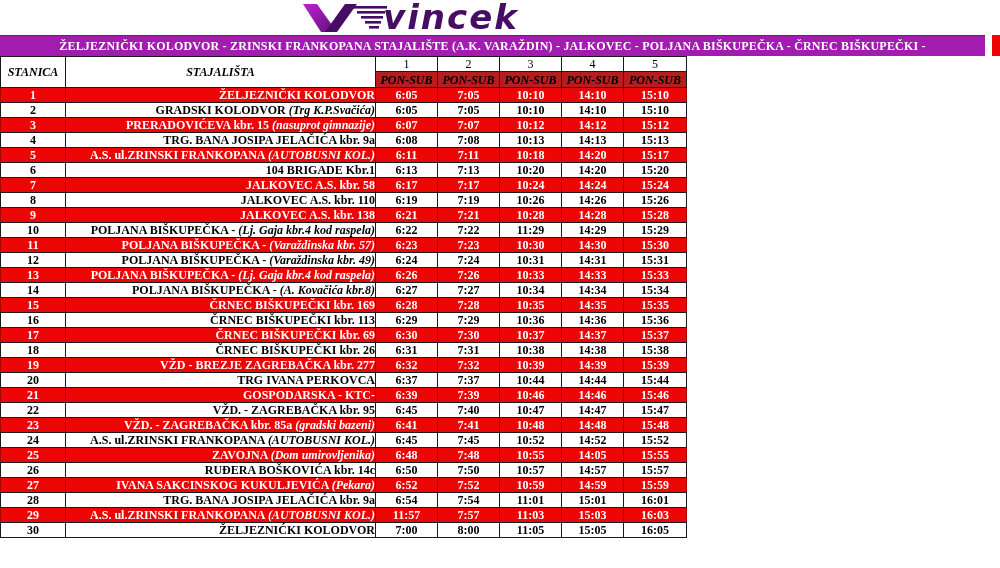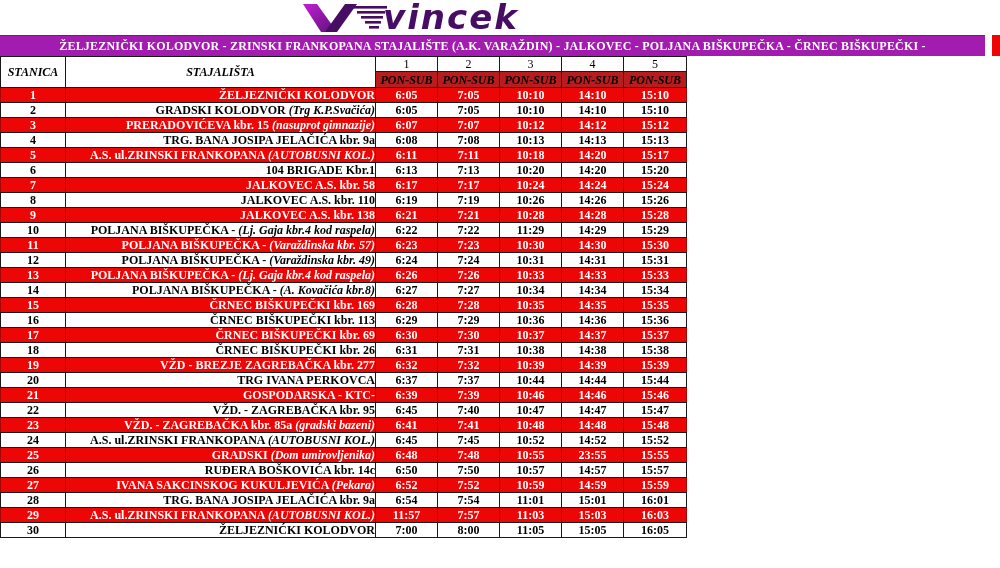--- a/index.html
+++ b/index.html
@@ -312,25 +312,25 @@
     <td class="c-num">24</td>
     <td class="c-name"><span class="nm">A.S. ul.ZRINSKI FRANKOPANA</span> <span class="nt">(AUTOBUSNI KOL.)</span></td>
     <td class="c-t">6:45</td>
     <td class="c-t">7:45</td>
     <td class="c-t">10:52</td>
     <td class="c-t">14:52</td>
     <td class="c-t">15:52</td>
   </tr>
       <tr class="hl">
     <td class="c-num">25</td>
-    <td class="c-name"><span class="nm">GRADSKI</span> <span class="nt">(Dom umirovljenika)</span></td>
+    <td class="c-name"><span class="nm">ZAVOJNA</span> <span class="nt">(Dom umirovljenika)</span></td>
     <td class="c-t">6:48</td>
     <td class="c-t">7:48</td>
     <td class="c-t">10:55</td>
-    <td class="c-t">23:55</td>
+    <td class="c-t">14:05</td>
     <td class="c-t">15:55</td>
   </tr>
       <tr>
     <td class="c-num">26</td>
     <td class="c-name"><span class="nm">RUĐERA BOŠKOVIĆA kbr. 14c</span> <span class="nt"></span></td>
     <td class="c-t">6:50</td>
     <td class="c-t">7:50</td>
     <td class="c-t">10:57</td>
     <td class="c-t">14:57</td>
     <td class="c-t">15:57</td>

